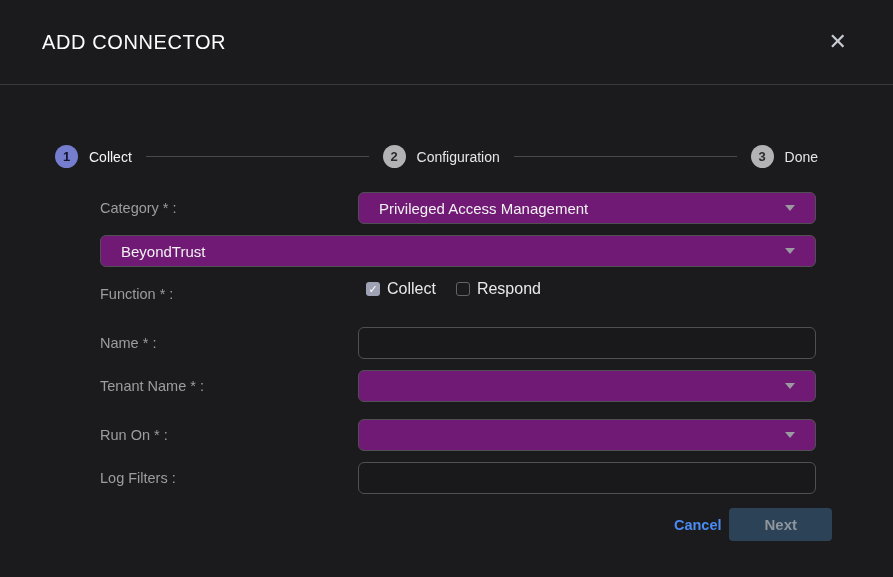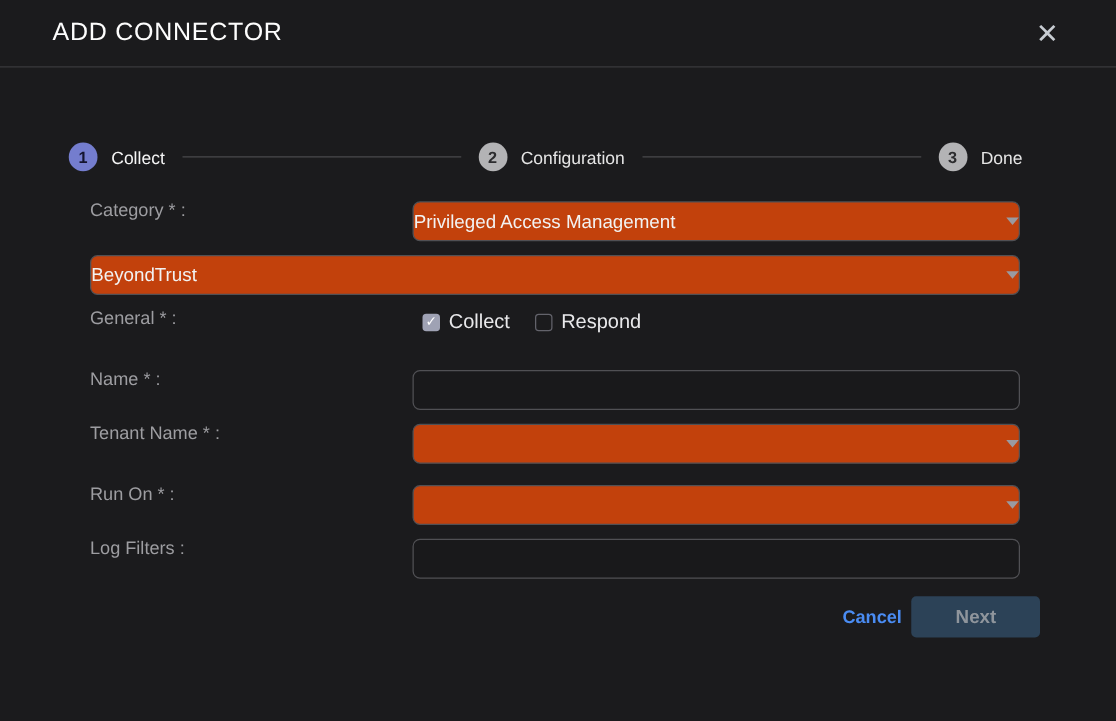--- a/index.html
+++ b/index.html
@@ -7,21 +7,21 @@
   body {
     background: #1b1b1d;
     font-family: "Liberation Sans", "DejaVu Sans", sans-serif;
     color: #e8e8ea;
     overflow: hidden;
   }
   .modal { width: 893px; height: 577px; display: flex; flex-direction: column; }
 
   
   .modal-header {
-    height: 54px;
+    height: 85px;
     display: flex;
     align-items: center;
     justify-content: space-between;
     padding: 0 42px;
     border-bottom: 1px solid #3a3a3c;
     background: #1b1b1d;
   }
   .modal-title {
     font-size: 20px;
     font-weight: 400;
@@ -63,39 +63,41 @@
     flex: 1 1 auto;
     height: 1px;
     background: #4a4a4c;
     margin: 0 14px;
   }
 
   
   .form { padding-left: 72px; padding-right: 77px; }
   .form-row {
     display: flex;
+    align-items: center;
     margin-bottom: 11px;
     min-height: 32px;
+    margin-left: 28px;
   }
   .form-row.gap-before { margin-top: 17px; }
   .form-label {
     flex: 0 0 258px;
     font-size: 14.5px;
     color: #9d9da1;
     font-weight: 300;
   }
   .field {
     flex: 1 1 auto;
     height: 32px;
-    background: #c2410c;
+    background: #701a75;
     border: 1px solid #505054;
     border-radius: 6px;
     display: flex;
     align-items: center;
-    padding: 0 0;
+    padding: 0 20px;
     cursor: pointer;
   }
   .field .select-value {
     flex: 1;
     font-size: 15px;
     color: #f2f2f2;
     font-weight: 400;
     white-space: nowrap;
     overflow: hidden;
   }
@@ -214,21 +216,21 @@
       </div>
 
       <div class="form-row">
         <div class="field">
           <span class="select-value">BeyondTrust</span>
           <span class="caret"></span>
         </div>
       </div>
 
       <div class="form-row">
-        <label class="form-label">General * :</label>
+        <label class="form-label">Function * :</label>
         <div class="checkbox-group">
           <label class="checkbox-item">
             <span class="checkbox-box checked">
                 <span class="checkmark">✓</span>
               </span>
             <span class="checkbox-text">Collect</span>
           </label>
           <label class="checkbox-item">
             <span class="checkbox-box unchecked"></span>
             <span class="checkbox-text">Respond</span>

